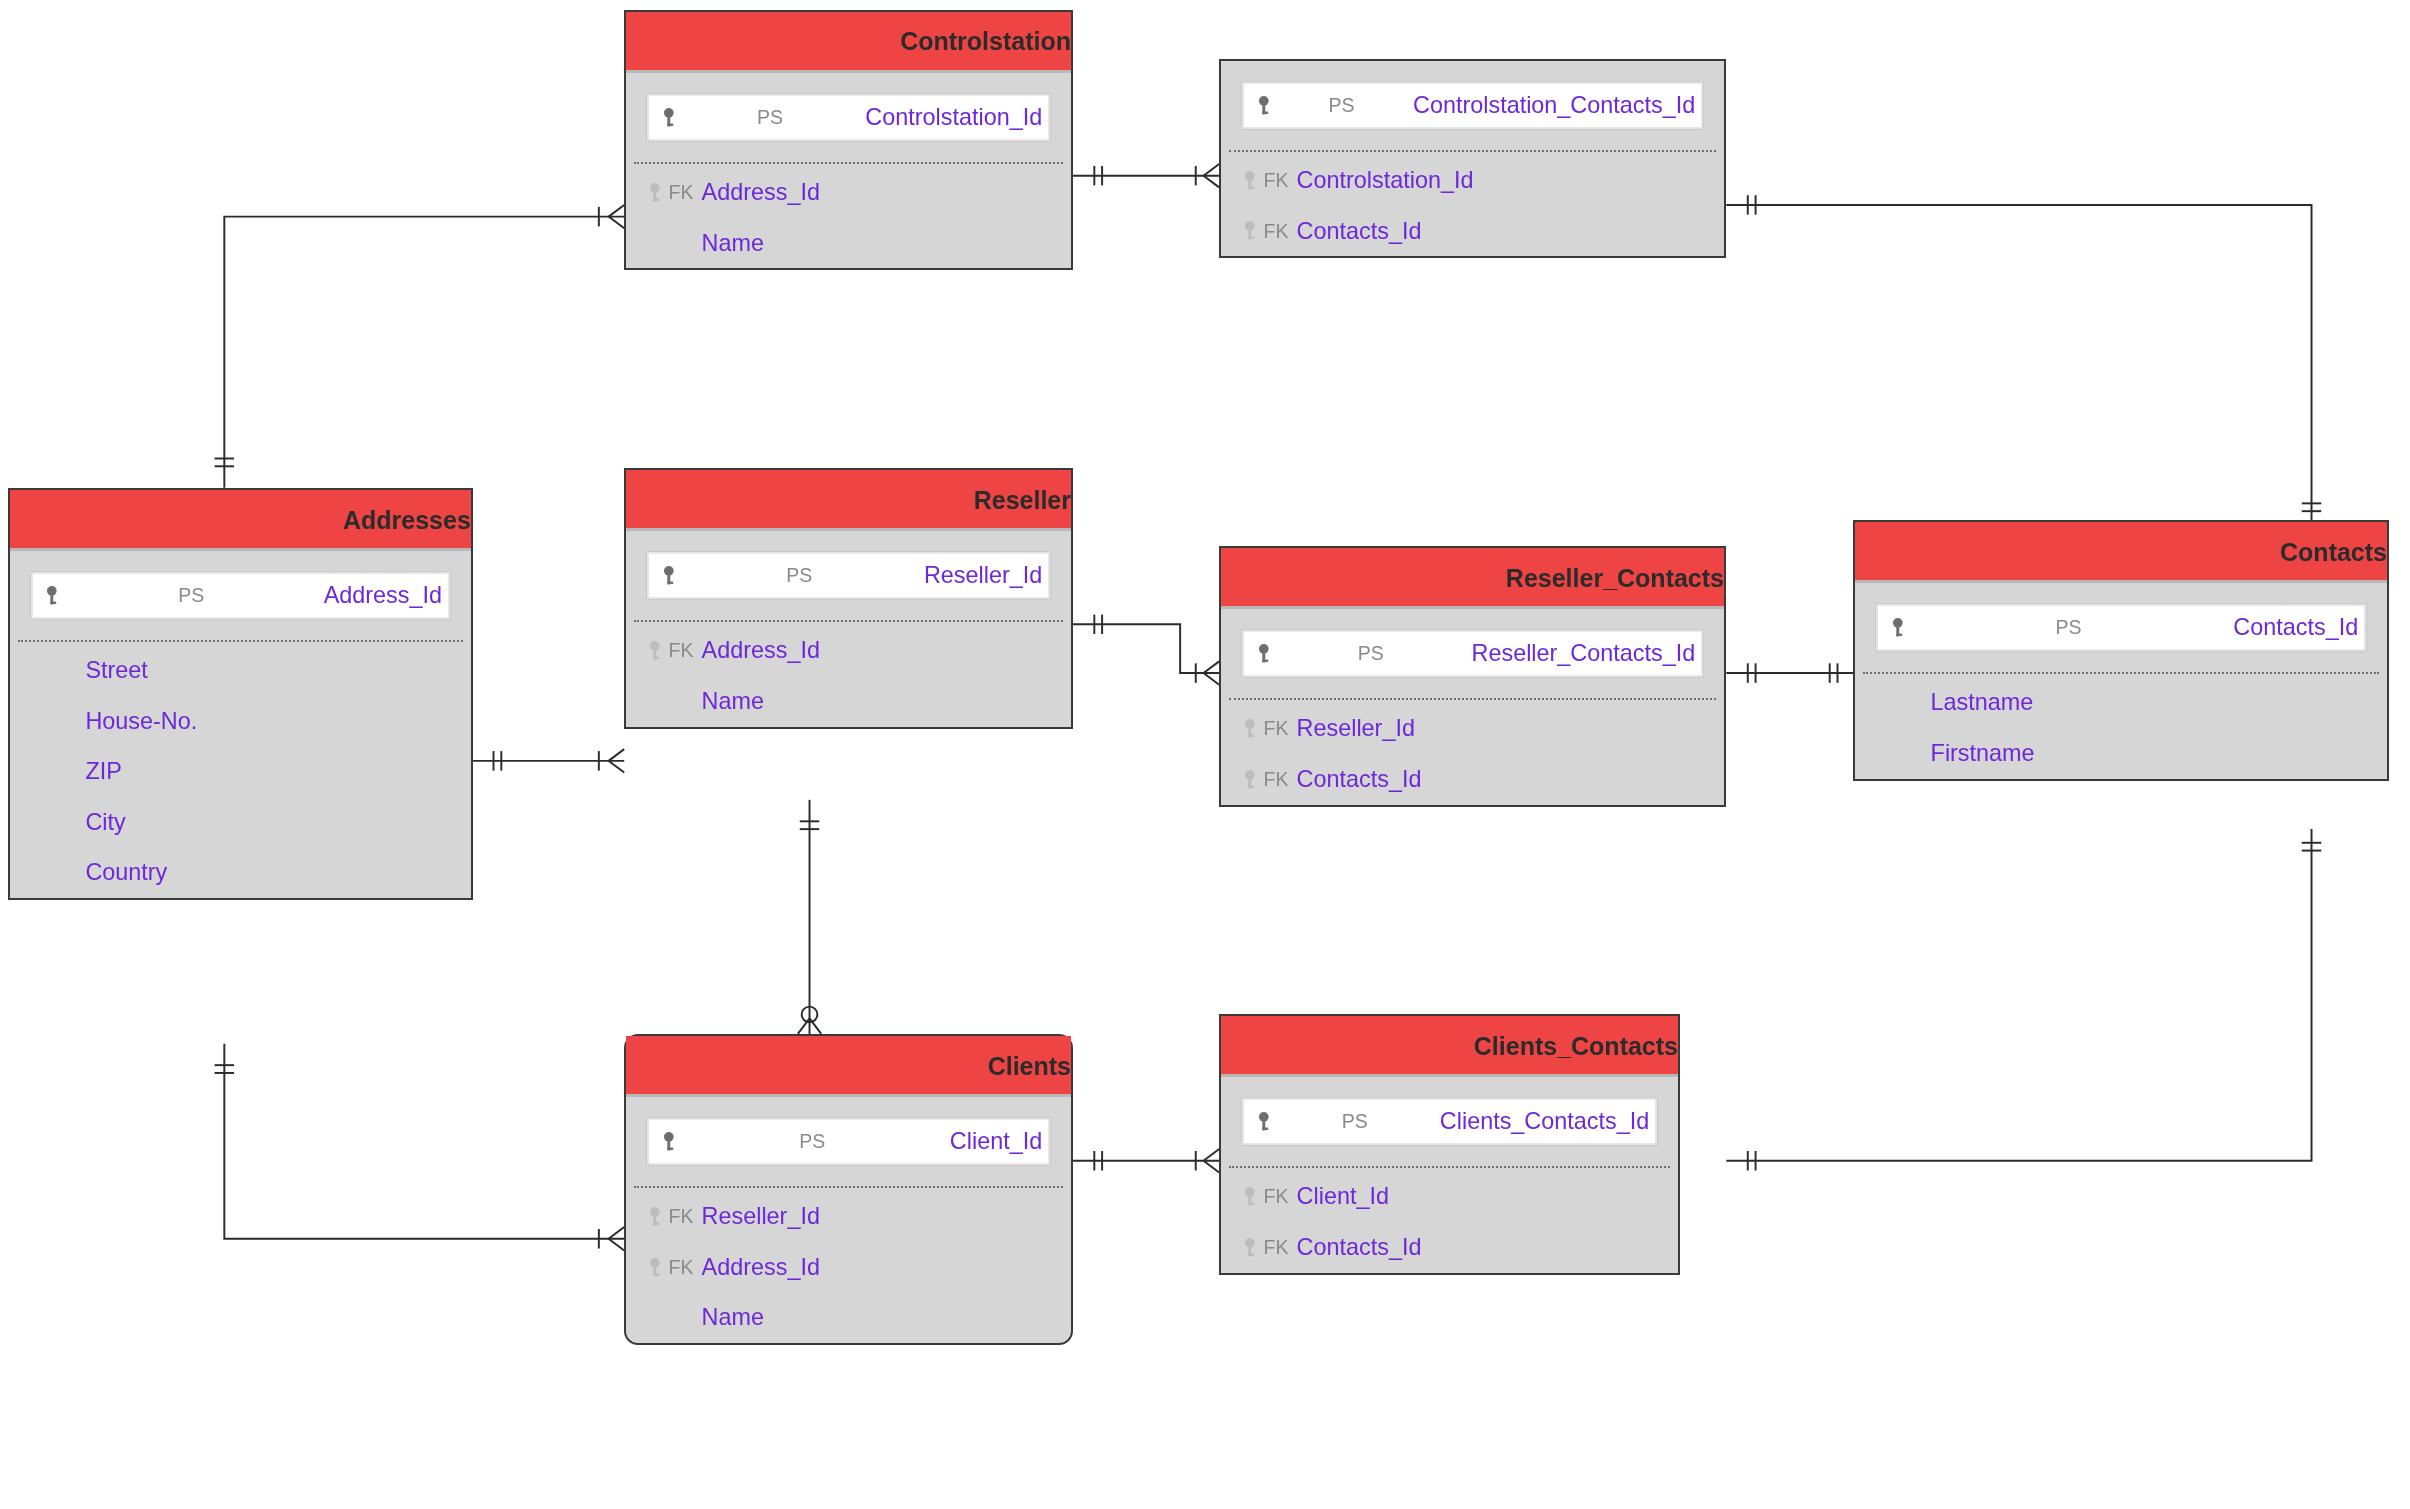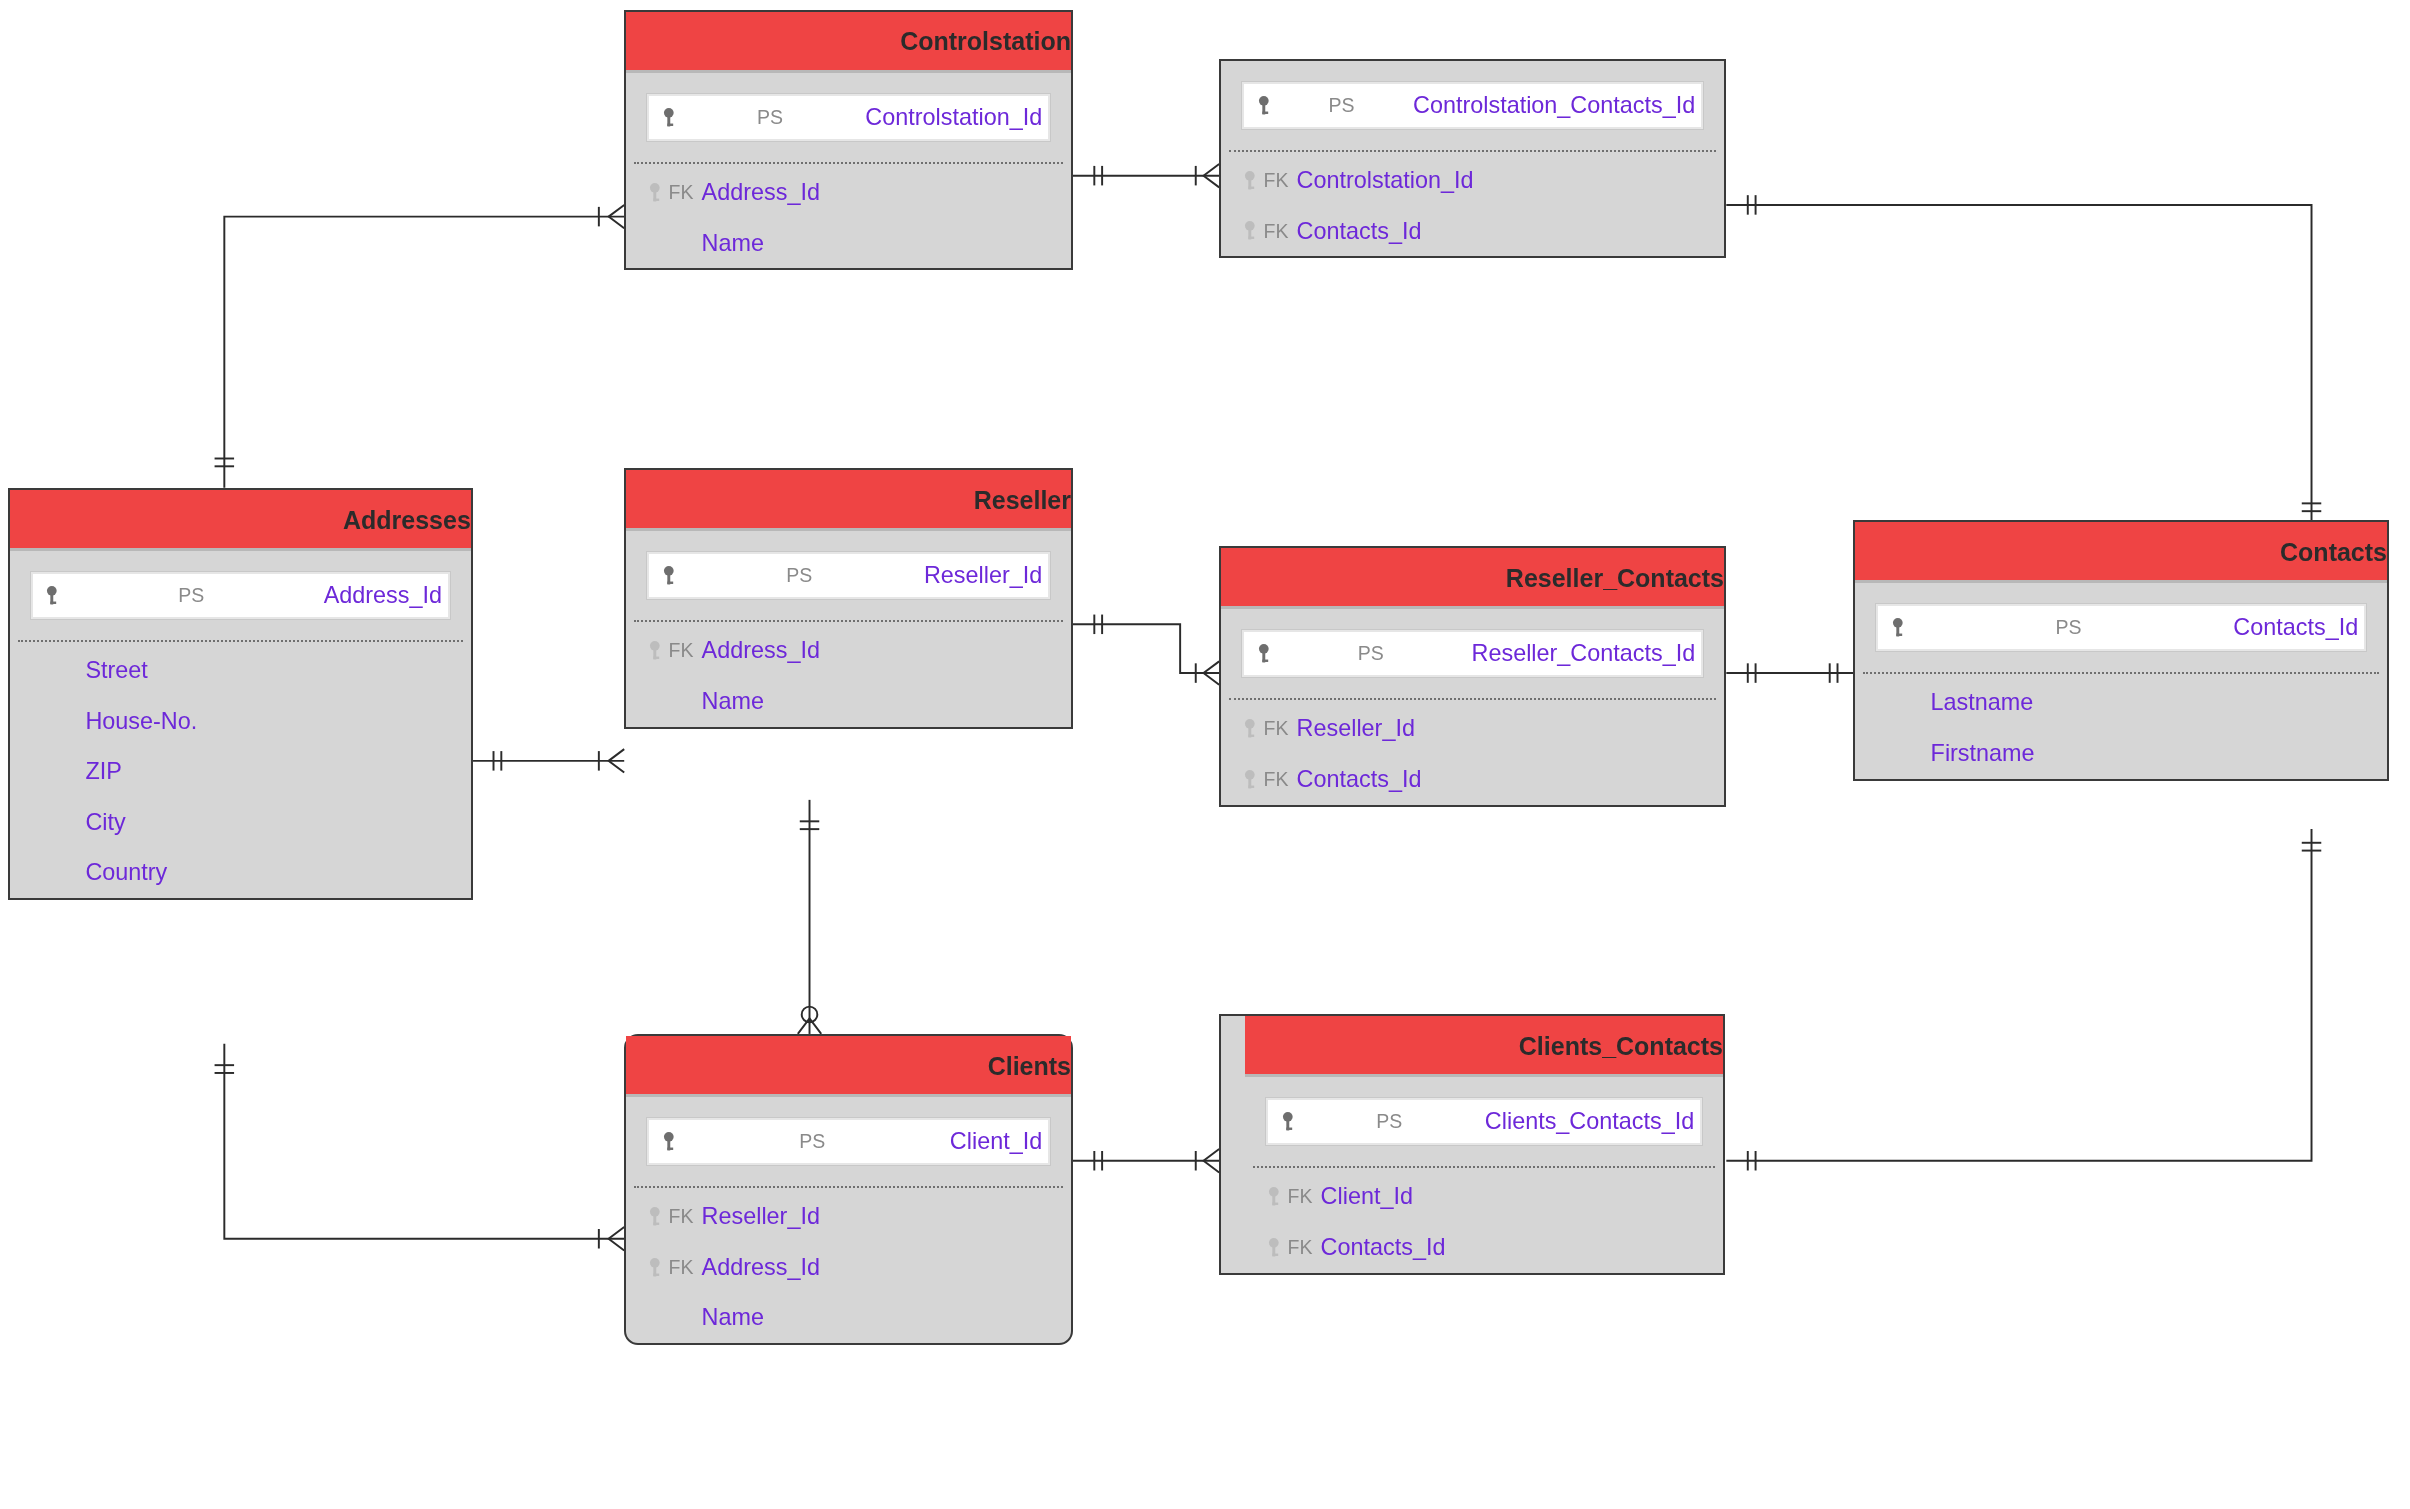--- a/index.html
+++ b/index.html
@@ -348,21 +348,21 @@
         </span>
     <span class="keytag">FK</span>
     <span class="colname">Address_Id</span>
   </div>
   <div class="row">
         <span class="spacer"></span>
         <span class="colname">Name</span>
       </div>
 </div>
 
-<div class="entity" style="left:1219px;top:1014px;width:506px;padding-left:24px;">
+<div class="entity" style="left:1219px;top:1014px;width:461px;">
   <div class="hdr">Clients_Contacts</div>
   <div class="pkrow">
     <span class="keyicon">
           <svg width="17.6" height="23.4" viewBox="0 0 18 24">
             <circle cx="9" cy="7" r="5" fill="#6e6e6e"></circle>
             <rect x="7.5" y="11" width="3" height="10" fill="#6e6e6e"></rect>
             <rect x="7.5" y="18" width="6" height="2.5" fill="#6e6e6e"></rect>
           </svg>
         </span>
     <span class="keytag">PS</span>

